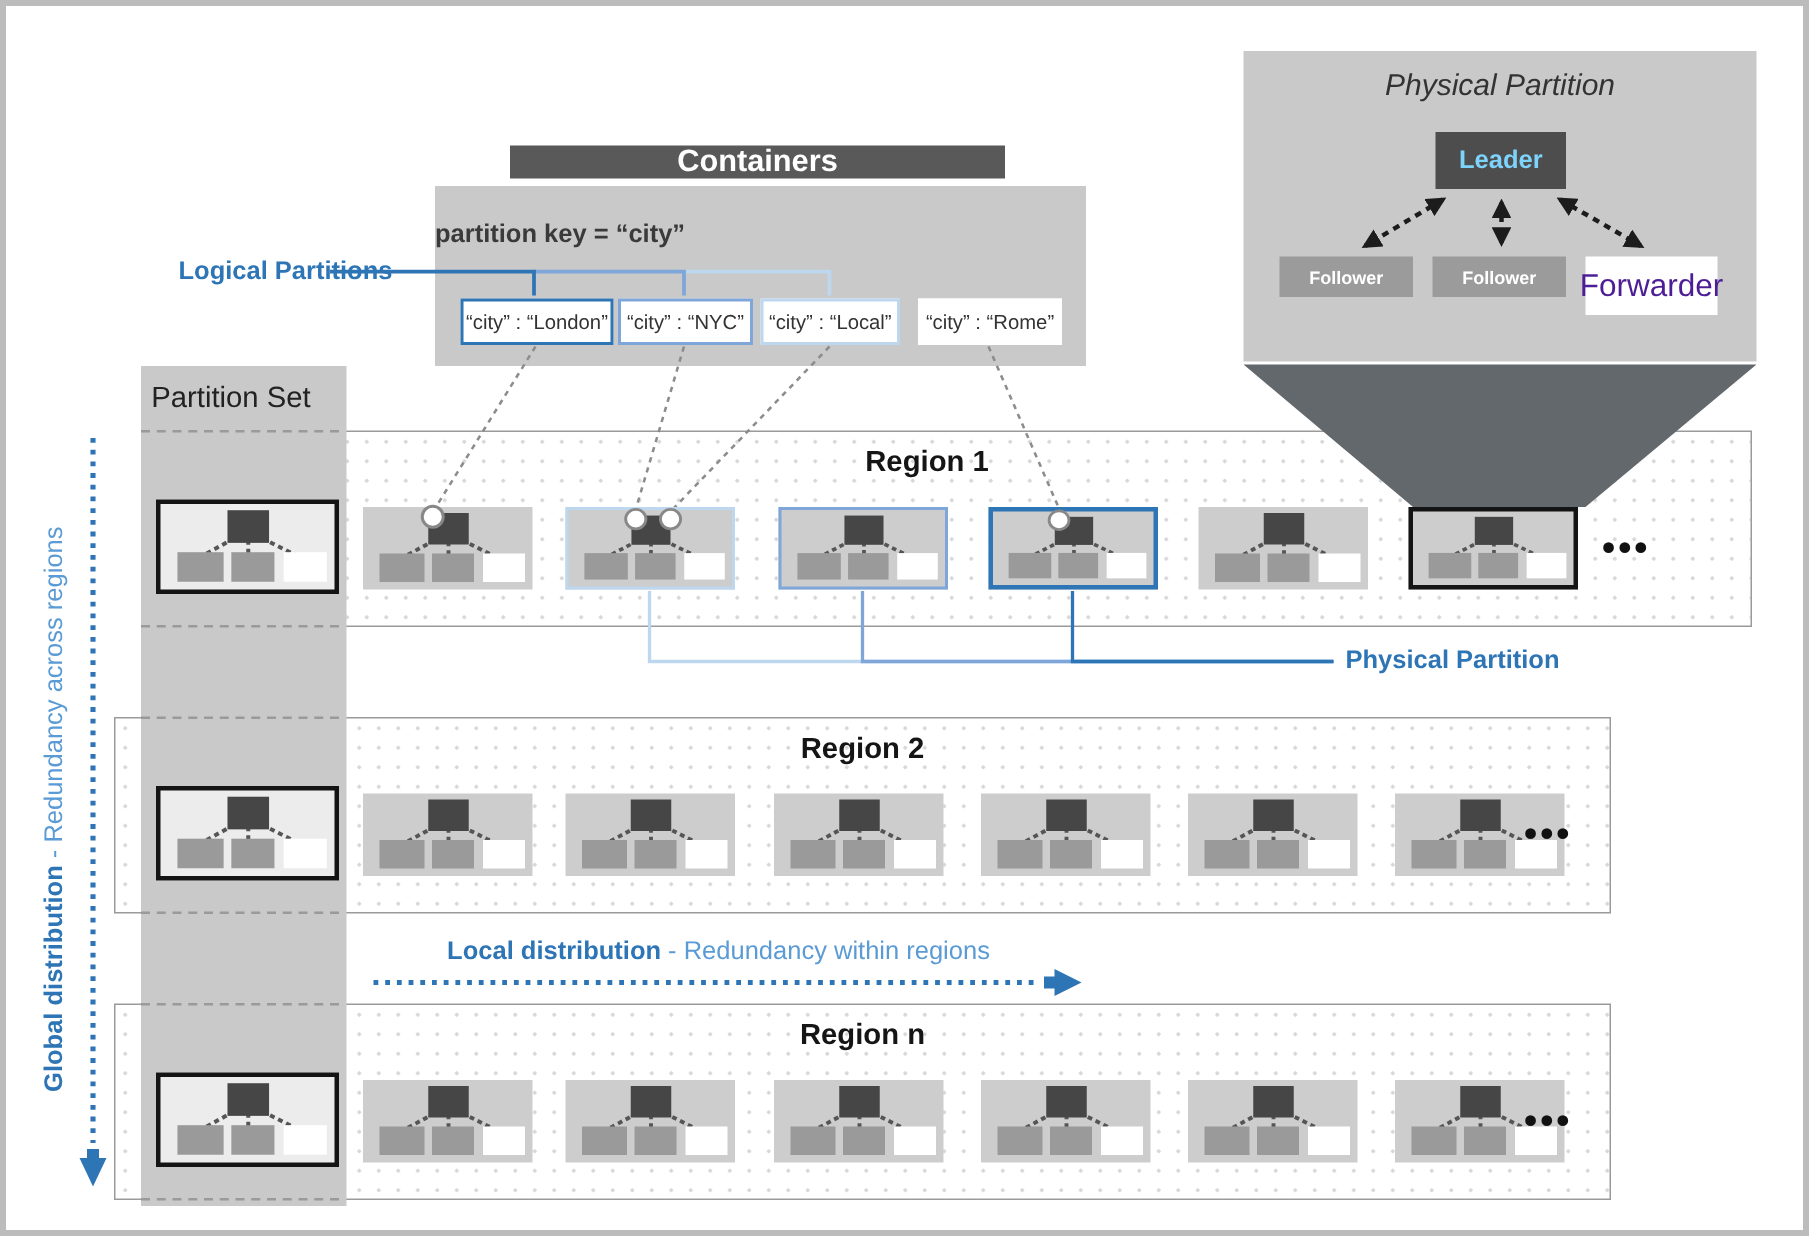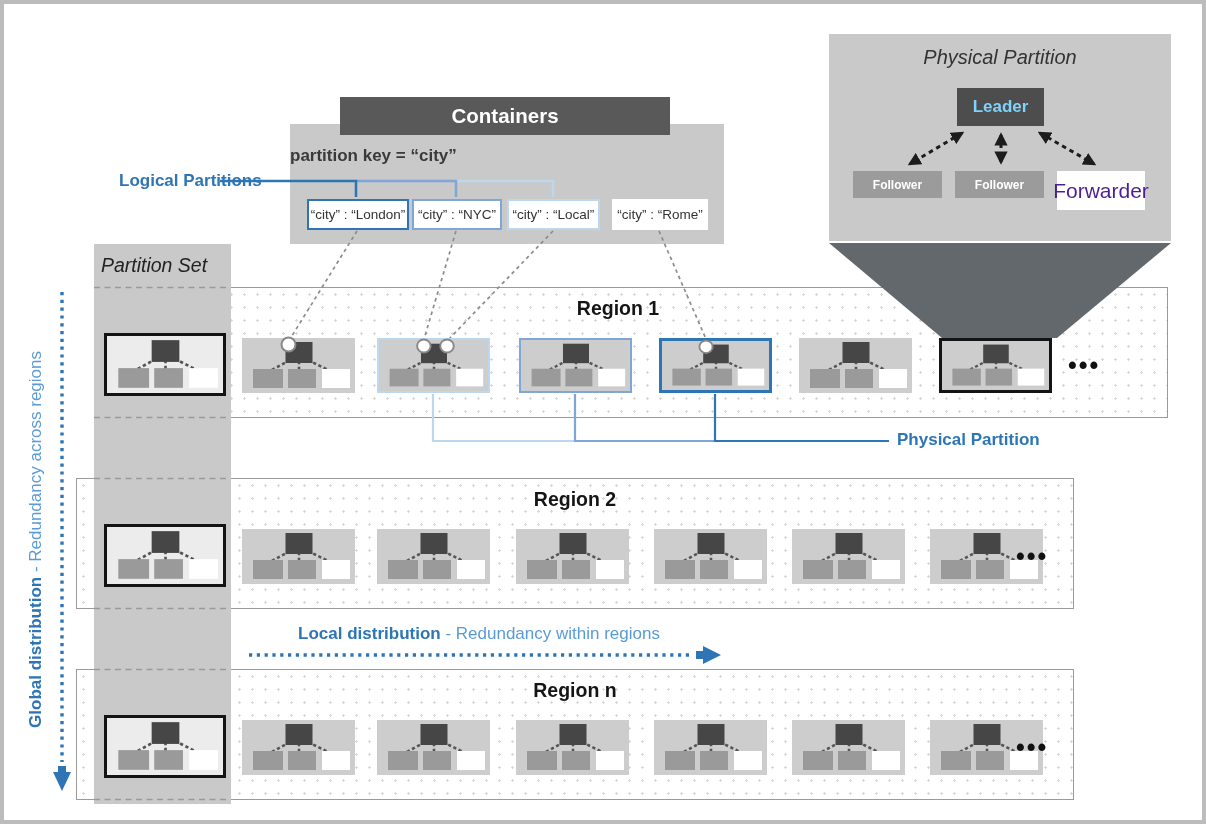--- a/index.html
+++ b/index.html
@@ -13,26 +13,26 @@
     position:absolute;height:131px;background-color:#fff;border:1px solid #9a9a9a;
     background-image:radial-gradient(circle,#d8d8d8 1.15px,transparent 1.15px);
     background-size:13px 13px;z-index:1;box-sizing:border-box;
   }
   .band-label{position:absolute;top:9px;left:0;right:0;text-align:center;
     font-size:19.5px;font-weight:bold;color:#151515;z-index:2;}
   .band-label.shift{transform:translateX(-26px);}
   
   .column{position:absolute;left:90px;top:240px;width:137px;height:560px;background:#c9c9c9;z-index:2;}
   .column-label{position:absolute;left:90px;top:250px;width:120px;text-align:center;
-    font-style:italic;font-size:19.5px;color:#222;z-index:4;}
+    font-size:19.5px;color:#222;z-index:4;}
   
   #overlay{position:absolute;left:0;top:0;z-index:3;pointer-events:none;}
   
   .panel{position:absolute;background:#c9c9c9;z-index:2;}
-  .containers-bar{position:absolute;left:336px;top:93px;width:330px;height:38px;background:#595959;
+  .containers-bar{position:absolute;left:336px;top:93px;width:330px;height:22px;background:#595959;
     color:#fff;font-weight:bold;font-size:20.5px;display:flex;align-items:center;justify-content:center;z-index:2;}
   .pkey{position:absolute;left:286px;top:142px;width:434px;text-align:left;
     font-size:17px;font-weight:600;color:#3a3a3a;z-index:2;}
   .city-box{position:absolute;top:195px;height:31px;background:#fff;box-sizing:border-box;
     display:flex;align-items:center;justify-content:center;font-size:13.5px;color:#333;z-index:4;}
   
   .pp-title{position:absolute;left:825px;top:42px;width:342px;text-align:center;
     font-style:italic;font-size:20px;color:#333;z-index:2;}
   .node{position:absolute;display:flex;align-items:center;justify-content:center;
     box-sizing:border-box;z-index:2;}

